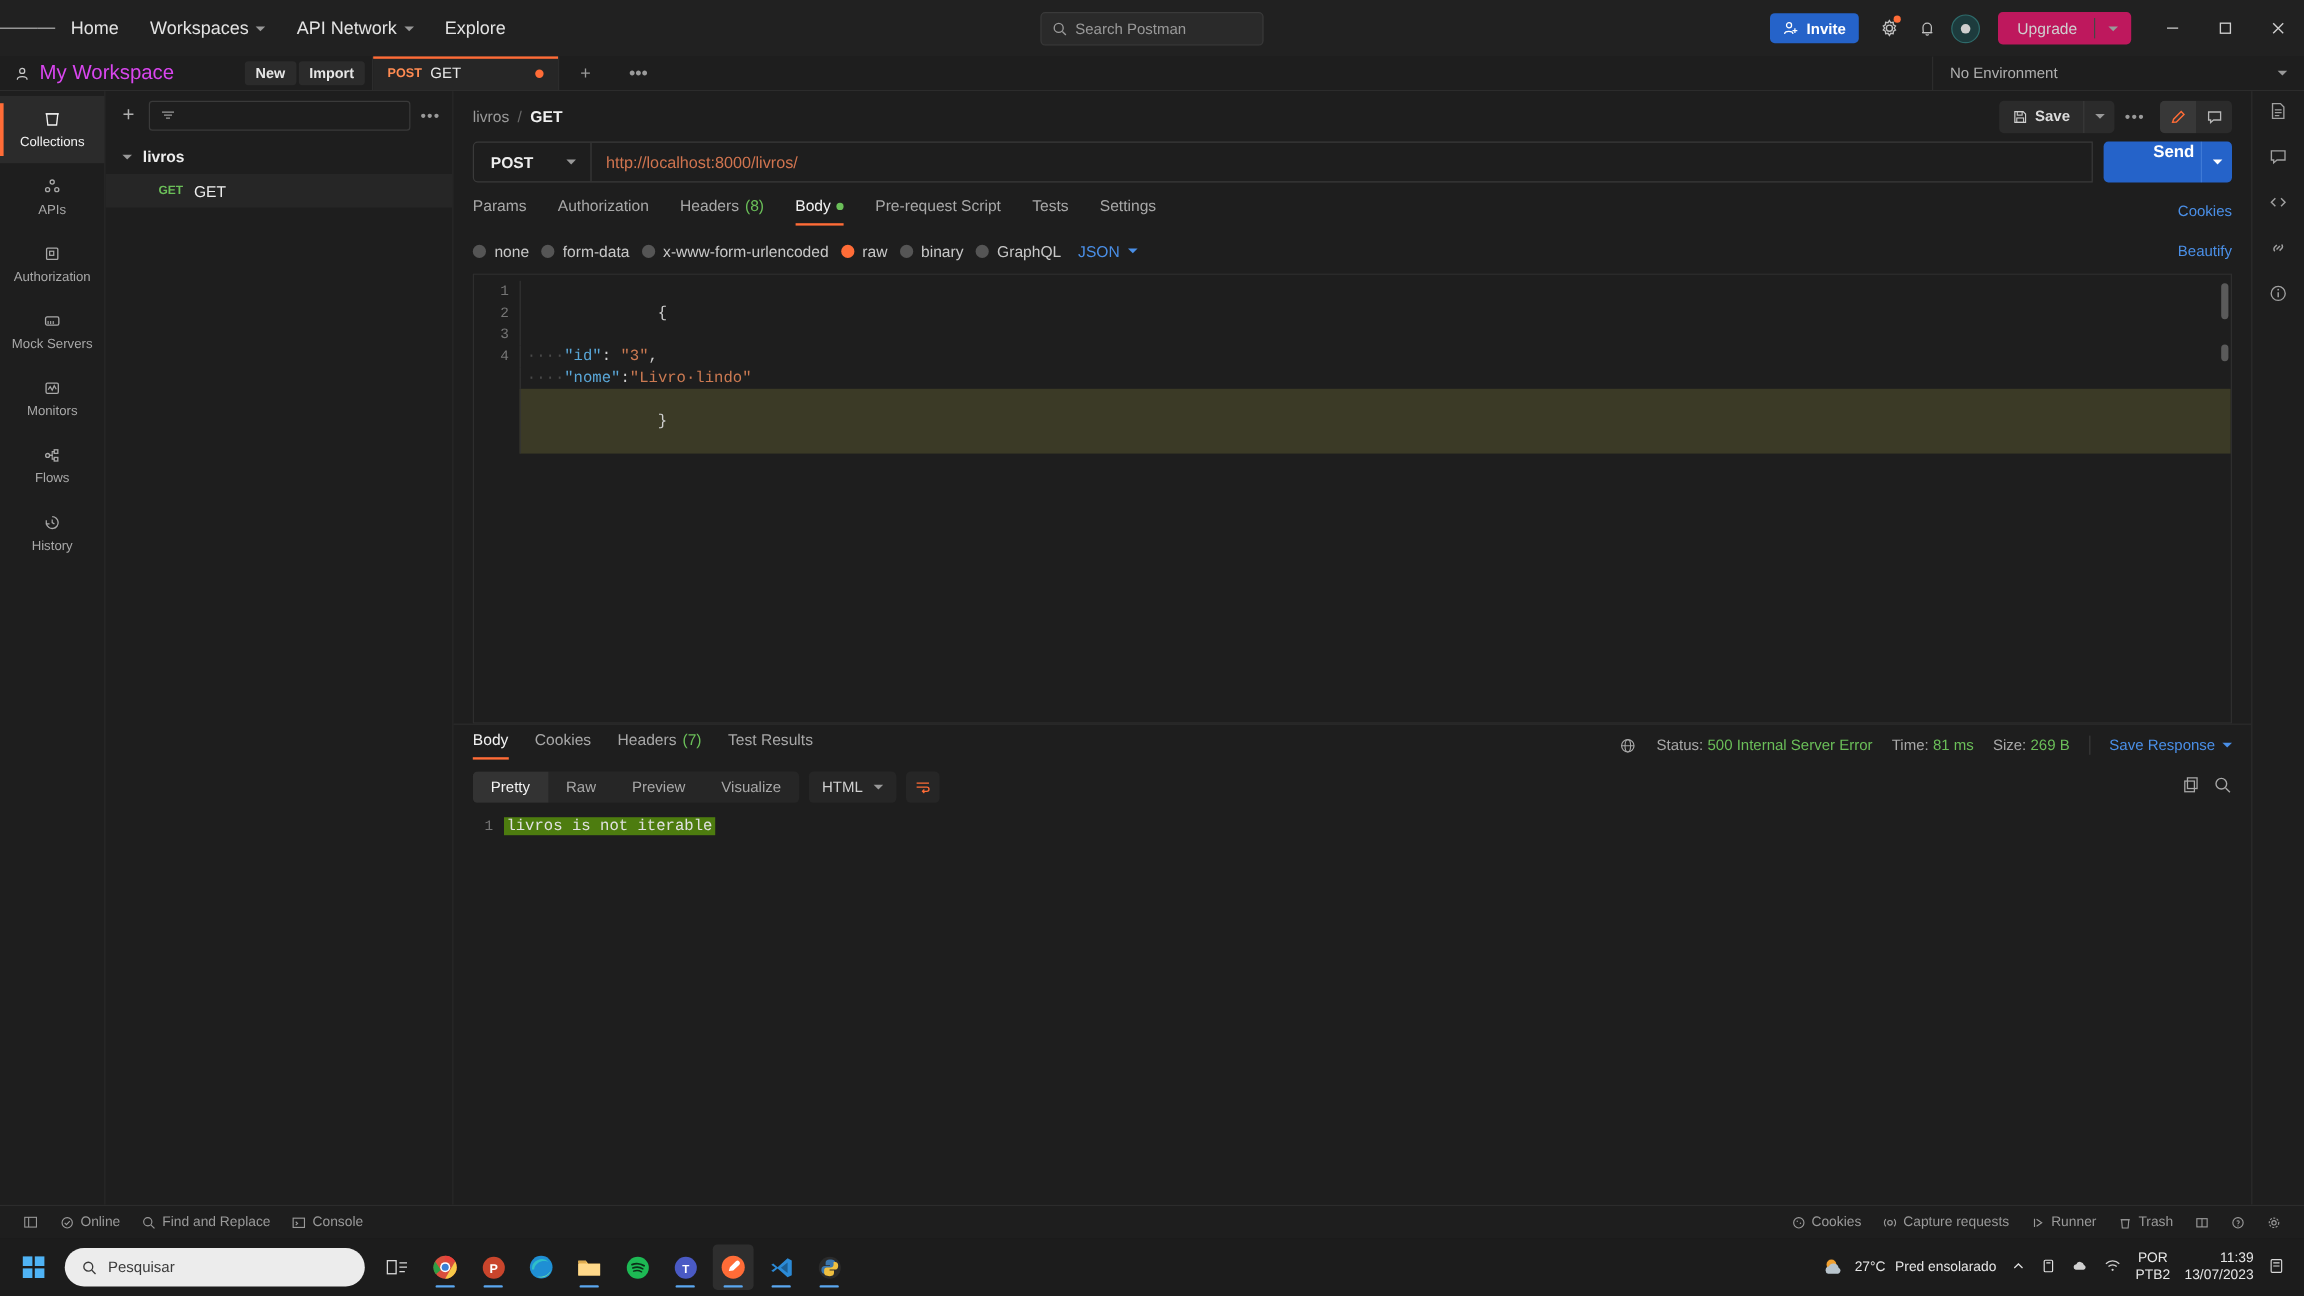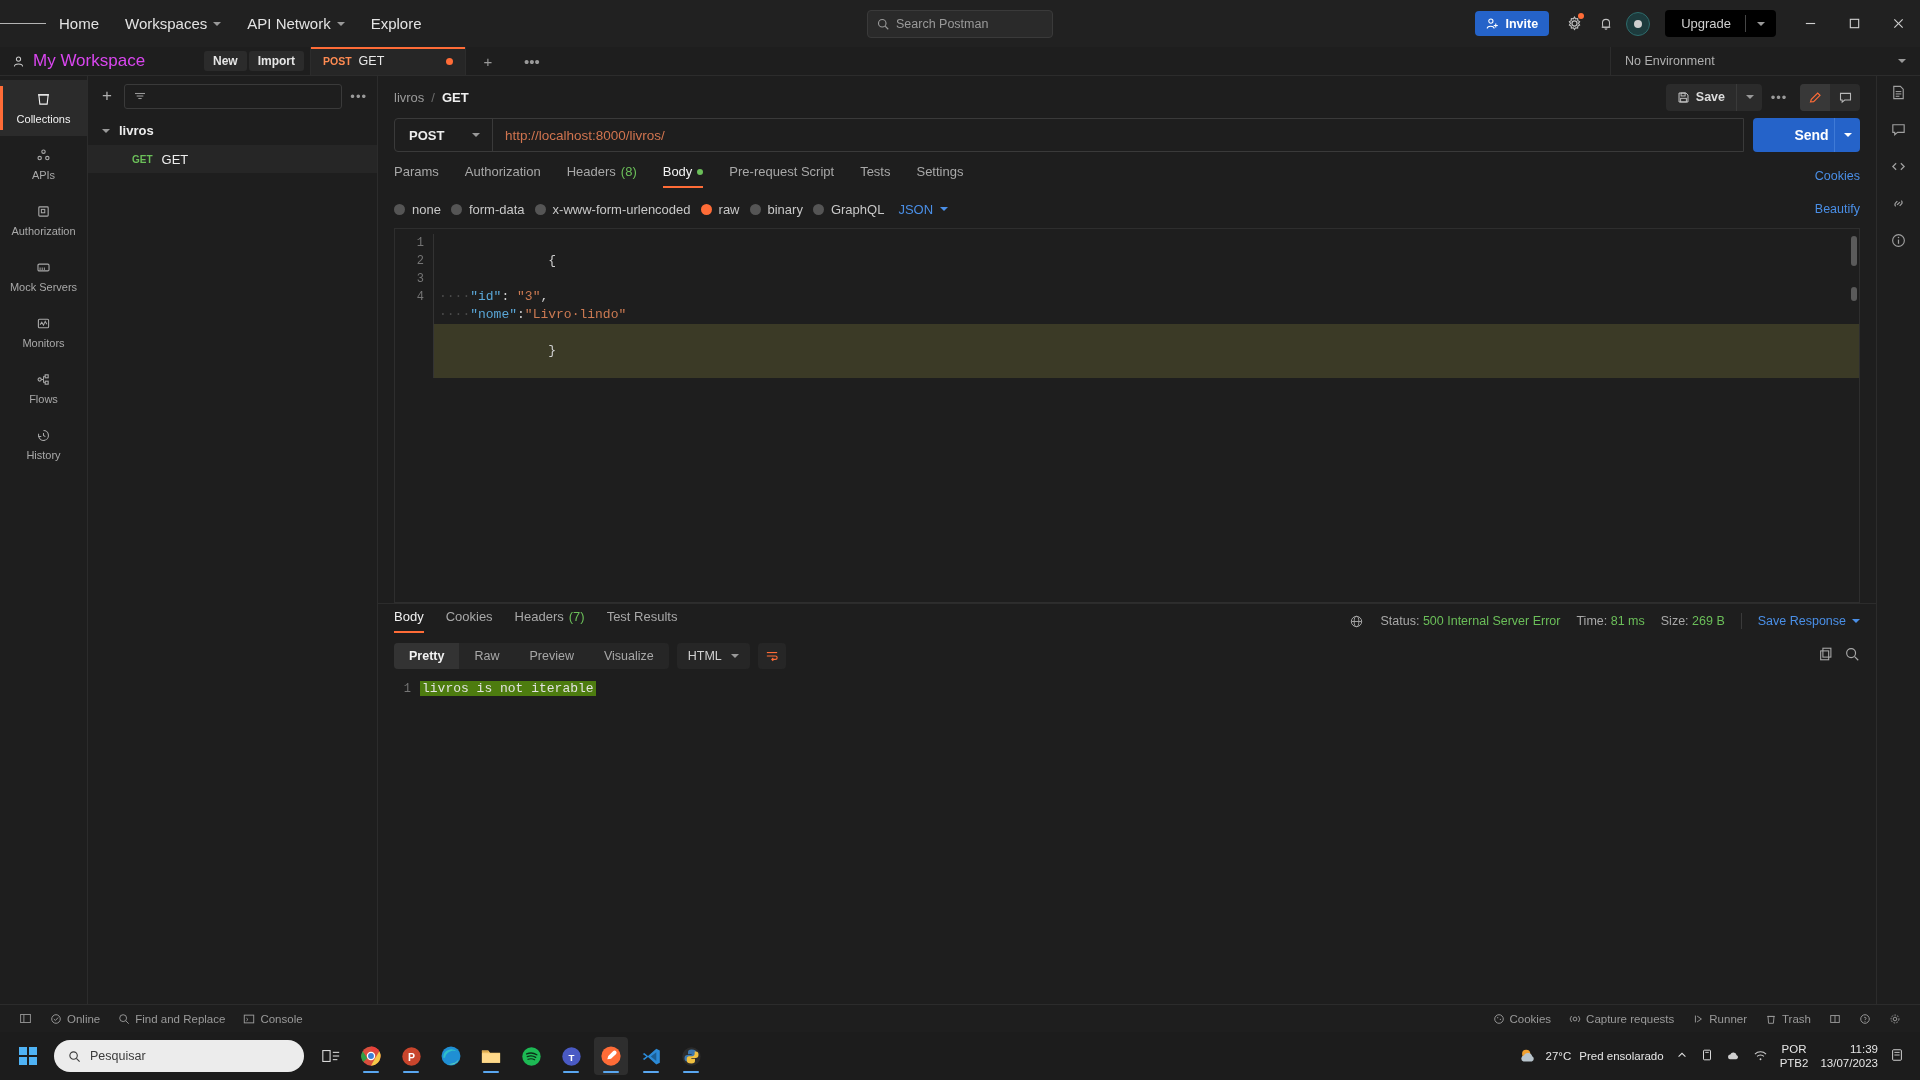--- a/index.html
+++ b/index.html
@@ -35,21 +35,21 @@
   .invite-btn {
     background:#2563c9; color:#fff; font-size:12.5px; font-weight:bold; border-radius:4px;
     height:25px; padding:0 11px; display:flex; align-items:center; gap:6px; cursor:pointer;
     margin-right:8px;
   }
   .icon-btn { width:30px;height:30px; display:flex;align-items:center;justify-content:center; cursor:pointer; position:relative; }
   .dot-badge { position:absolute; top:4px; right:5px; width:6px;height:6px;border-radius:50%;background:#ff6c37; }
   .avatar { width:24px;height:24px;border-radius:50%;background:#1d3b3d;border:1.5px solid #2e6b6b; display:flex;align-items:center;justify-content:center; cursor:pointer;}
   .avatar i { width:8px;height:8px;border-radius:50%;background:#cfcfcf; display:block;}
   .upgrade {
-    background:#000000; border-radius:4px; height:27px; display:flex; align-items:center;
+    background:#be185d; border-radius:4px; height:27px; display:flex; align-items:center;
     margin-left:10px; cursor:pointer;
   }
   .upgrade .lbl { font-size:13px; color:#cfcfcf; padding:0 14px 0 16px; }
   .upgrade .sep { width:1px; height:17px; background:#464646; }
   .upgrade .dd { padding:0 11px; display:flex;align-items:center; }
   .winbtns { display:flex; margin-left:10px; }
   .winbtn { width:44px;height:47px; display:flex;align-items:center;justify-content:center; cursor:pointer; }
   .winbtn svg { stroke:#cfcfcf; }
 
   
@@ -113,21 +113,21 @@
   .togglegroup { display:flex; background:#2b2b2b; border-radius:4px; overflow:hidden; height:27px; margin-left:4px;}
   .tgl { width:30px; display:flex;align-items:center;justify-content:center; cursor:pointer;}
   .tgl.on { background:#383838; }
 
   .urlrow { display:flex; padding:0 16px; gap:0; flex-shrink:0; margin-bottom:4px;}
   .urlbox { flex:1; display:flex; background:#1e1e1e; border:1px solid #3a3a3a; border-radius:4px 0 0 4px; height:34px; overflow:hidden;}
   .methodsel { width:98px; display:flex; align-items:center; justify-content:space-between; padding:0 12px 0 14px; cursor:pointer; border-right:1px solid #3a3a3a;}
   .methodsel .m { font-size:13px; font-weight:bold; color:#ededed; }
   .urlinput { flex:1; display:flex; align-items:center; padding:0 12px; font-size:13.5px; color:#d0744f; cursor:text; }
   .sendbtn {
-    background:#2563c9; border-radius:4px; height:34px; width:107px; display:flex; align-items:center; margin-left:9px;
+    background:#2563c9; border-radius:4px; height:34px; width:107px; display:flex; align-items:flex-start; margin-left:9px;
     overflow:hidden; cursor:pointer;padding-left:36px;
   }
   .sendbtn .s { flex:1; text-align:center; color:#fff; font-size:14px; font-weight:bold;}
   .sendbtn .d { width:26px; display:flex;align-items:center;justify-content:center; border-left:1px solid #3f7ad6; height:100%;}
 
   .reqtabs { display:flex; align-items:center; padding:0 16px; height:36px; flex-shrink:0; margin-top:2px;}
   .rt { font-size:13px; color:#a8a8a8; padding:0 0 9px 0; margin-right:26px; cursor:pointer; position:relative; display:flex; align-items:center; gap:5px;}
   .rt.active { color:#f2f2f2; }
   .rt.active::after { content:""; position:absolute; left:0; right:0; bottom:0; height:2px; background:#ff6c37;}
   .rt .cnt { color:#6bbf59; }
@@ -159,21 +159,21 @@
   .resptabs { display:flex; align-items:center; padding:0 16px; height:34px;}
   .resptabs .rt { margin-right:22px; }
   .respmeta { margin-left:auto; display:flex; align-items:center; gap:16px; font-size:12.5px; color:#a8a8a8;}
   .respmeta .g { color:#6bbf59; }
   .sr-link { color:#4a8fe7; cursor:pointer; display:flex; align-items:center; gap:6px;}
   .metasep { width:1px; height:16px; background:#3a3a3a;}
 
   .resptools { display:flex; align-items:center; padding:0 16px; height:36px; gap:8px;}
   .seg { display:flex; background:#262626; border-radius:4px; overflow:hidden; height:26px;}
   .seg div { padding:0 15px; display:flex; align-items:center; font-size:12.5px; color:#a8a8a8; cursor:pointer;}
-  .seg div.on { background:#333; color:#f2f2f2; font-weight:bold;}
+  .seg div.on { background:#333; color:#f2f2f2; font-weight:normal;}
   .fmtsel { display:flex; align-items:center; gap:9px; background:#262626; border-radius:4px; height:26px; padding:0 11px; cursor:pointer; font-size:12.5px; color:#d0d0d0;}
   .wrapbtn { width:28px;height:26px; background:#262626; border-radius:4px; display:flex; align-items:center; justify-content:center; cursor:pointer;}
   .resptools-right { margin-left:auto; display:flex; gap:10px; }
   .resp-body { height:330px; display:flex; font-family:"Liberation Mono", monospace; font-size:13px; padding-top:6px;}
   .resp-body .gutter { width:42px; }
   .resp-text { color:#e2e2e2; background:#4d7c0f; padding:0 2px; line-height:18px;}
 
   
   .footer { height:28px; background:#1e1e1e; border-top:1px solid #2c2c2c; display:flex; align-items:center; padding:0 10px; flex-shrink:0; font-size:11.5px; color:#9a9a9a;}
   .fitem { display:flex; align-items:center; gap:5px; padding:0 9px; cursor:pointer;}

